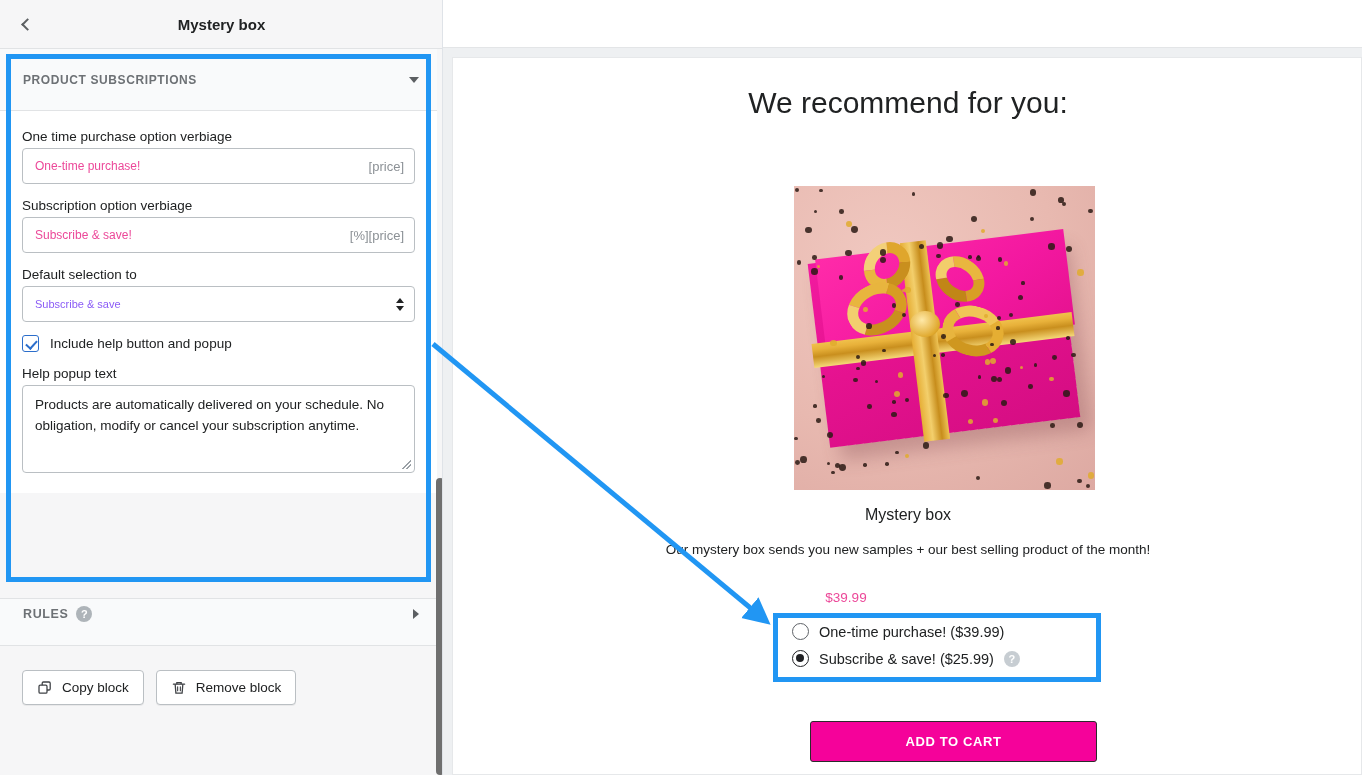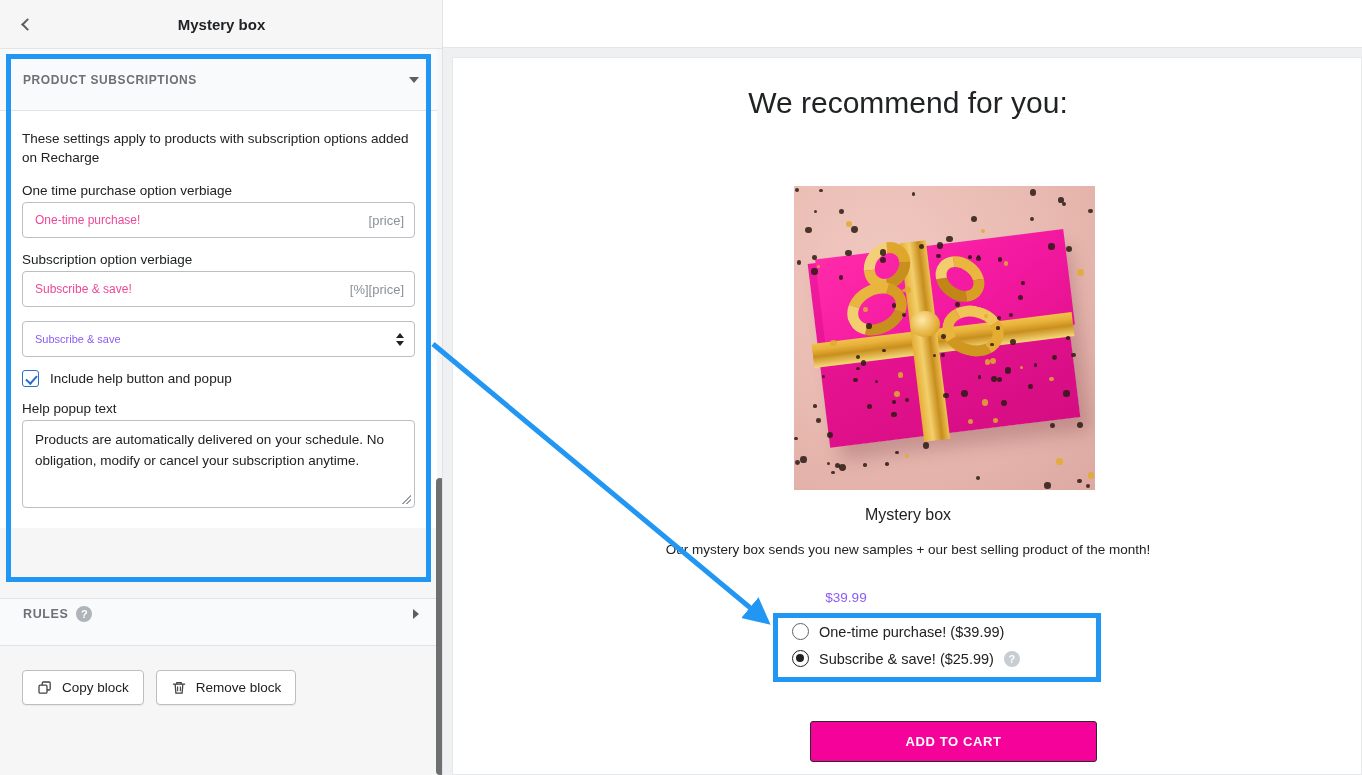--- a/index.html
+++ b/index.html
@@ -239,21 +239,21 @@
   .prod-name {
     position: absolute; left: 0; top: 448px; width: 910px; text-align: center;
     font-size: 16px; color: #202223;
   }
   .prod-desc {
     position: absolute; left: 205px; top: 482px; width: 500px; text-align: center;
     font-size: 13.5px; color: #202223; line-height: 1.45;
   }
   .prod-price {
     position: absolute; left: 0; top: 532px; width: 786px; text-align: center;
-    font-size: 13.5px; color: #8b5cf6;
+    font-size: 13.5px; color: #ec4899;
   }
 
   .options-wrap {
     position: absolute; left: 339px; top: 560px; width: 232px;
   }
   .opt-row { display: flex; align-items: center; gap: 10px; height: 27px; cursor: pointer; }
   .radio {
     width: 17px; height: 17px; border-radius: 50%;
     border: 1.6px solid #5f6368; background: #fff; flex: none; position: relative;
   }
@@ -302,34 +302,34 @@
     </div>
     <div class="panel-title">Mystery box</div>
 
     <div class="section-card">
       <div class="section-head">
         <span class="section-head-title">PRODUCT SUBSCRIPTIONS</span>
         <span class="tri-down"></span>
       </div>
 
       <div class="section-body">
-        <div class="help-note">These settings apply to products with subscription options added on Recharge</div>
 
         <div class="field-label">One time purchase option verbiage</div>
         <div class="text-input">
           <span class="val">One-time purchase!</span>
           <span class="suffix">[price]</span>
         </div>
 
         <div class="field-label">Subscription option verbiage</div>
         <div class="text-input">
           <span class="val">Subscribe &amp; save!</span>
           <span class="suffix">[%][price]</span>
         </div>
 
+        <div class="field-label">Default selection to</div>
         <div class="select-input">
           <span class="val">Subscribe &amp; save</span>
           <span class="spin">
             <span class="up"></span>
               <span class="dn"></span>
           </span>
         </div>
 
         <div class="check-row">
           <span class="chk"></span>

